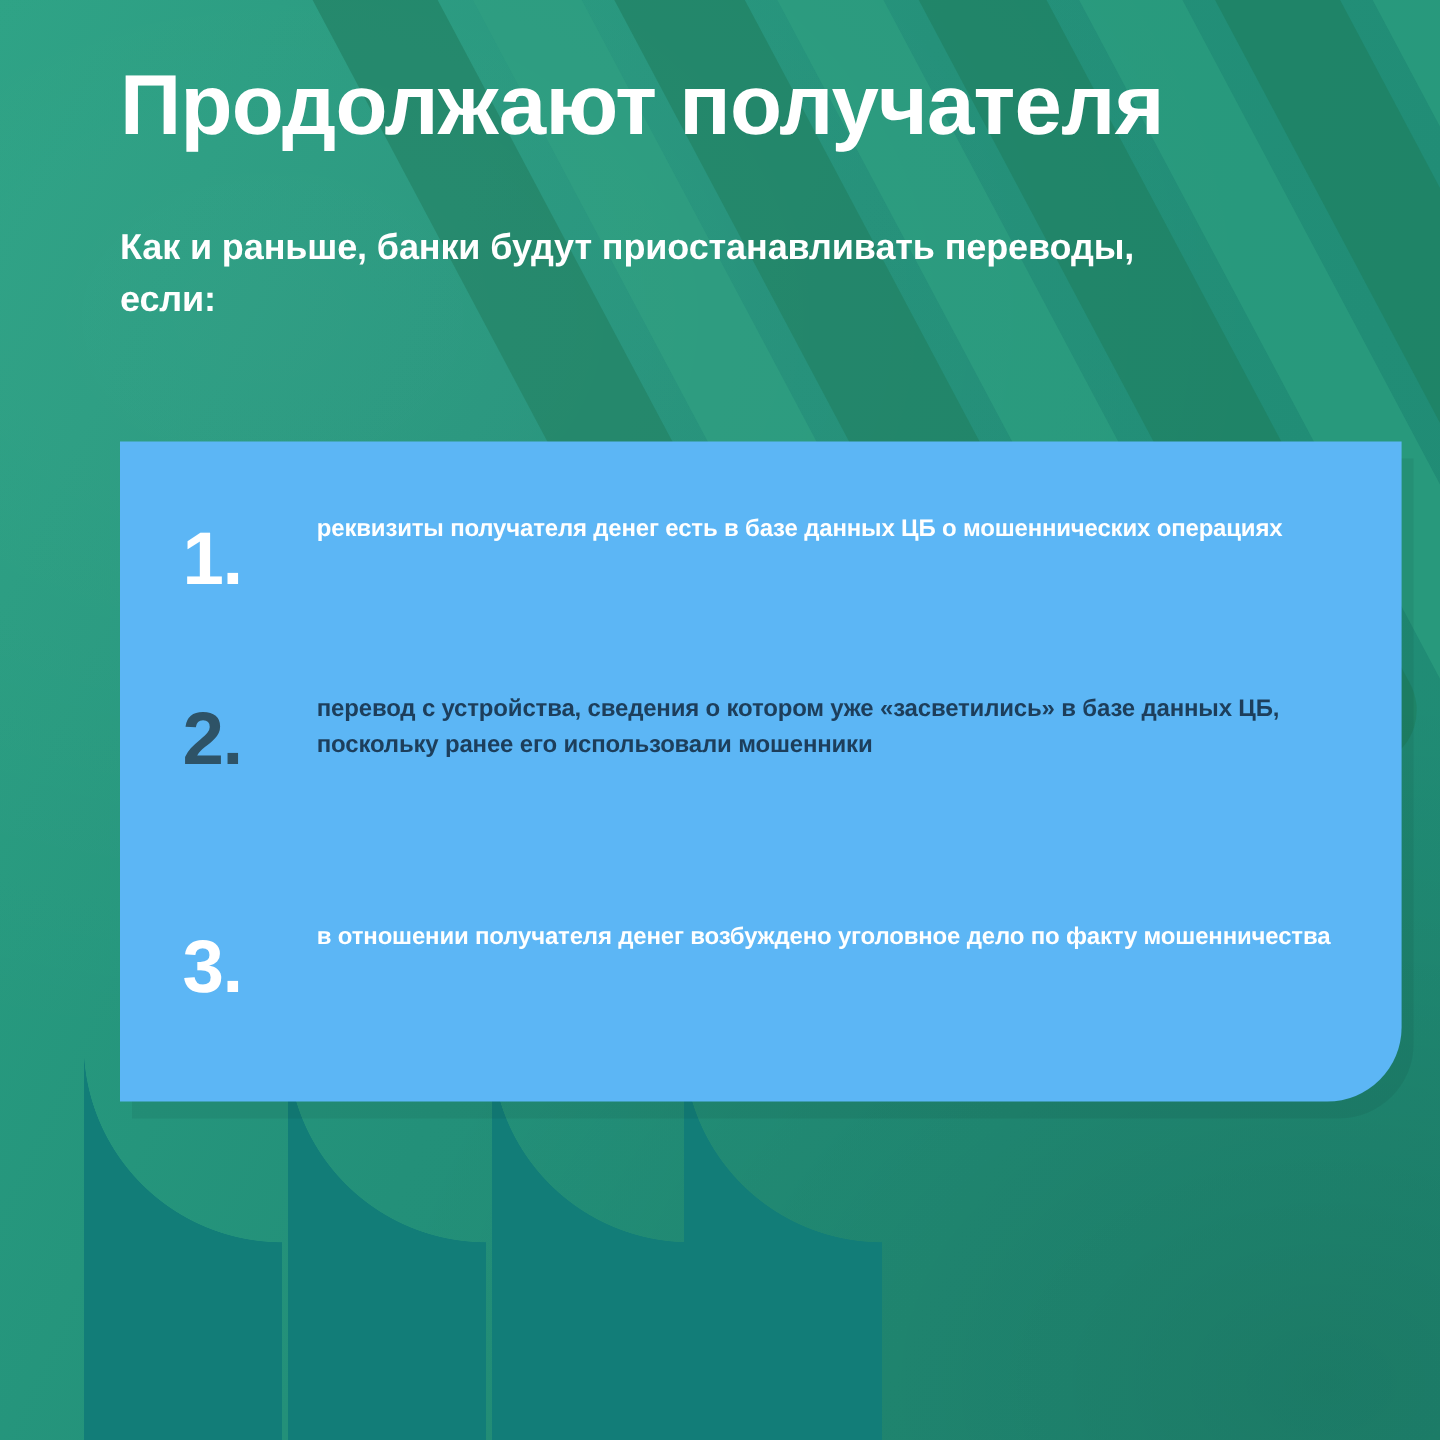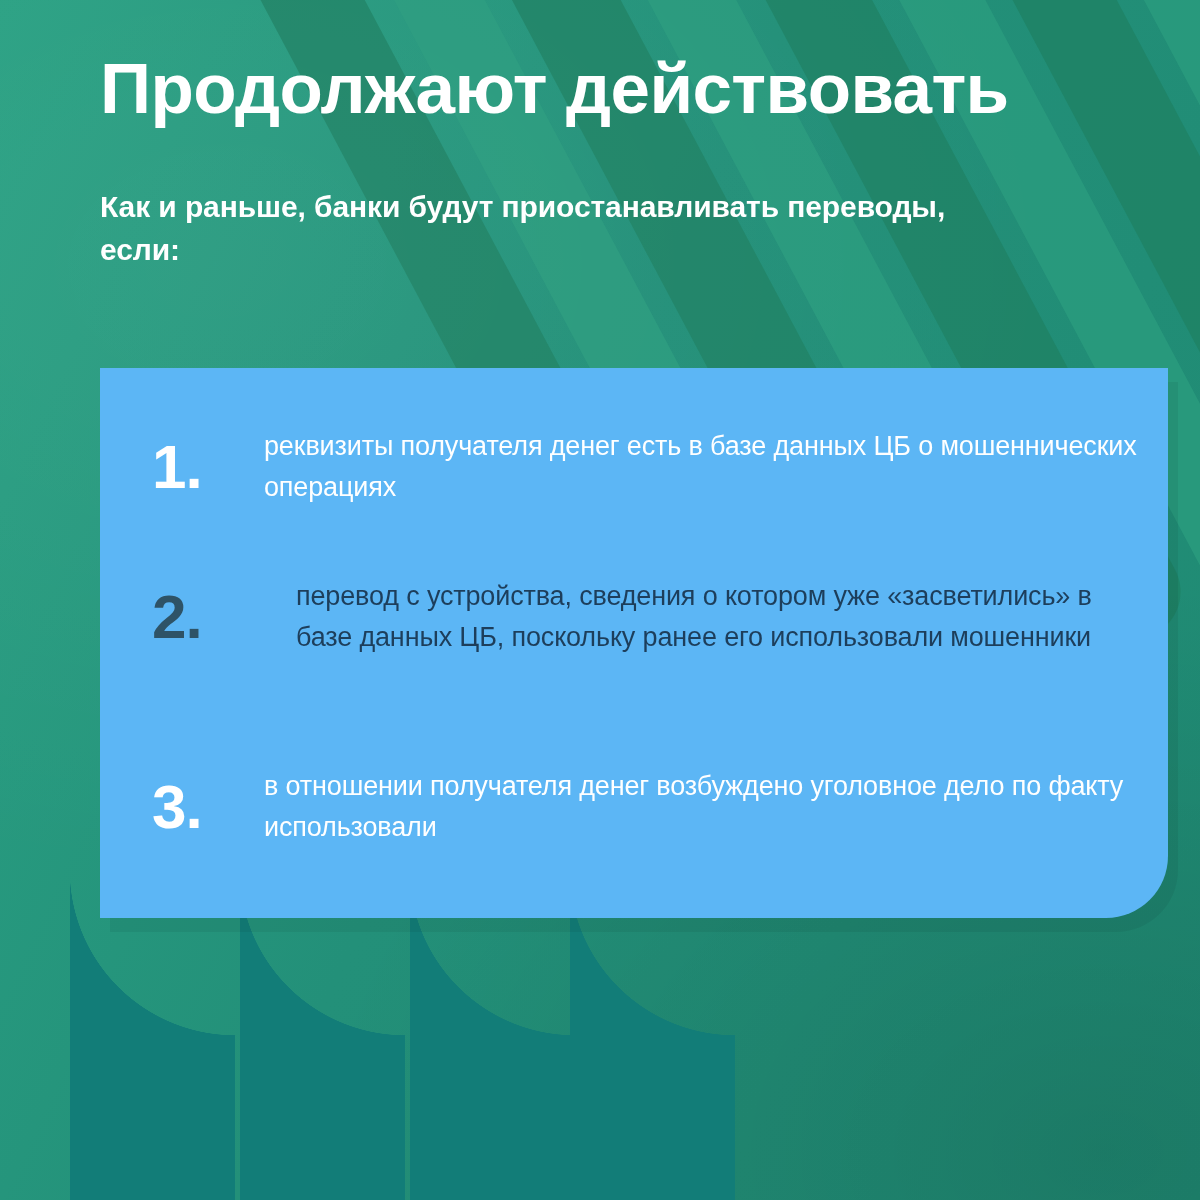--- a/index.html
+++ b/index.html
@@ -141,29 +141,29 @@
     flex: 0 0 auto;
     width: 112px;
     font-size: 62px;
     font-weight: 700;
     line-height: 1;
     letter-spacing: -1px;
     padding-top: 10px;
   }
   .txt {
     flex: 1 1 auto;
-    font-size: 27px;
+    font-size: 20px;
     line-height: 1.52;
-    font-weight: 400;
+    font-weight: 700;
     letter-spacing: -0.15px;
   }
   .light-item .num,
   .light-item .txt { color: #ffffff; }
   .dark-item .num { color: #2e5367; }
-  .dark-item .txt { color: #1d3e5b; margin-left: 32px; }
+  .dark-item .txt { color: #1d3e5b; }
 </style>
 </head>
 <body>
 
 <div class="poster">
 
   <div class="bg-base"></div>
 
   <div class="stripes">
     <div class="stripe" style="left: 520px;  width: 92px;"></div>
@@ -179,38 +179,38 @@
 
   <div class="vignette"></div>
 
   <div class="columns">
     <div class="column c1"></div>
     <div class="column c2"></div>
     <div class="column c3"></div>
     <div class="column c4"></div>
   </div>
 
-  <h1 class="title">Продолжают действовать</h1>
+  <h1 class="title">Продолжают получателя</h1>
 
   <p class="subtitle">Как и раньше, банки будут приостанавливать переводы, если:</p>
 
   <div class="card">
     <ul class="list">
 
       <li class="item i1 light-item">
         <span class="num">1.</span>
         <span class="txt">реквизиты получателя денег есть в базе данных ЦБ о мошеннических операциях</span>
       </li>
 
       <li class="item i2 dark-item">
         <span class="num">2.</span>
         <span class="txt">перевод с устройства, сведения о котором уже «засветились» в базе данных ЦБ, поскольку ранее его использовали мошенники</span>
       </li>
 
       <li class="item i3 light-item">
         <span class="num">3.</span>
-        <span class="txt">в отношении получателя денег возбуждено уголовное дело по факту использовали</span>
+        <span class="txt">в отношении получателя денег возбуждено уголовное дело по факту мошенничества</span>
       </li>
 
     </ul>
   </div>
 
 </div>
 
 </body></html>

